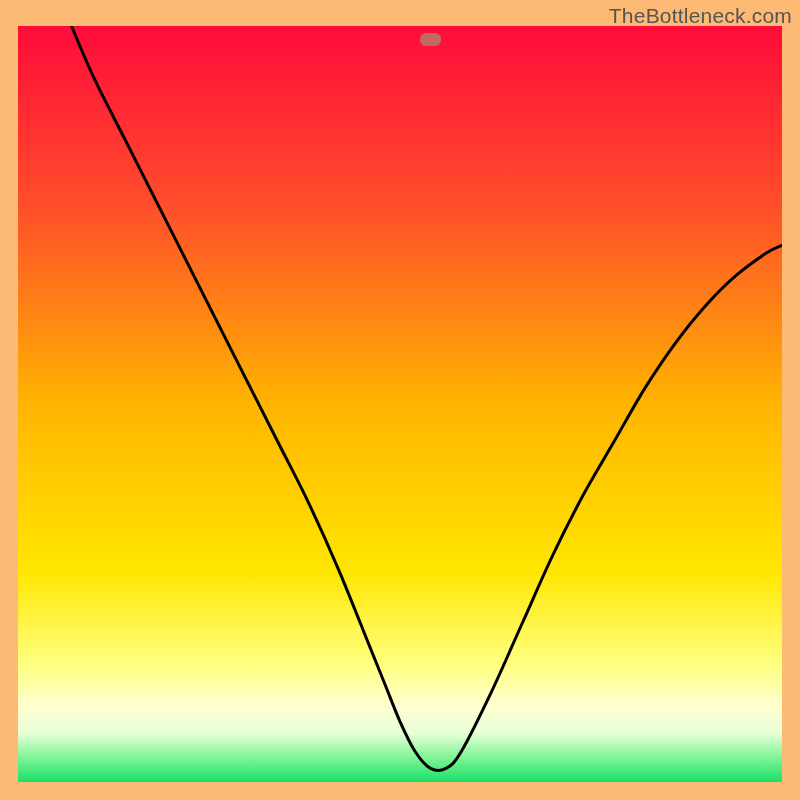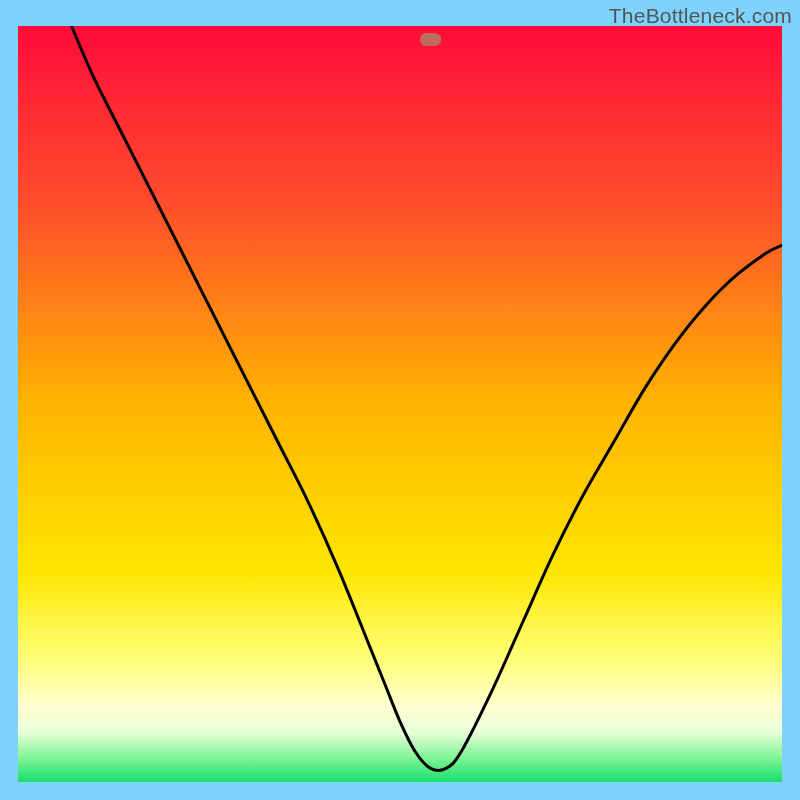--- a/index.html
+++ b/index.html
@@ -7,21 +7,21 @@
     padding: 0;
     width: 800px;
     height: 800px;
     overflow: hidden;
     font-family: Arial, Helvetica, sans-serif;
   }
   .frame {
     width: 800px;
     height: 800px;
     position: relative;
-    background: #7dd3fc;
+    background: #fdba74;
   }
   .watermark {
     position: absolute;
     top: 4px;
     right: 8px;
     color: #555;
     font-size: 21px;
     font-weight: 400;
     letter-spacing: 0.2px;
     z-index: 5;

